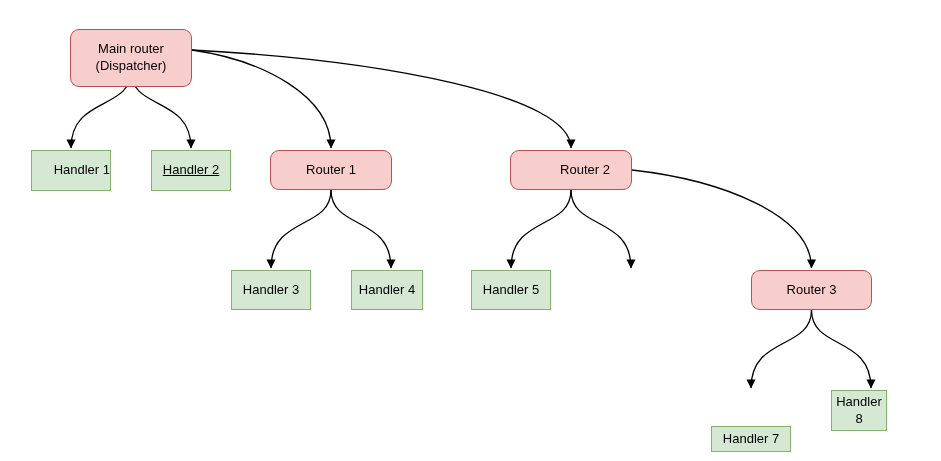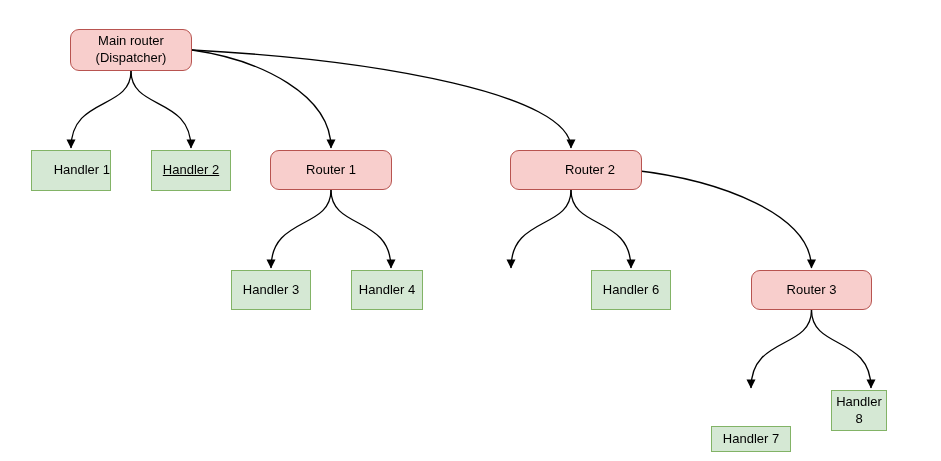--- a/index.html
+++ b/index.html
@@ -69,25 +69,25 @@
       <path d="M 192 50 C 381.5 60, 571 95, 571 148" class="edge" marker-end="url(#arrowhead)"></path>
       <path d="M 331 190 C 331 230, 271 215.6, 271 268" class="edge" marker-end="url(#arrowhead)"></path>
       <path d="M 331 190 C 331 230, 391 215.6, 391 268" class="edge" marker-end="url(#arrowhead)"></path>
       <path d="M 571 190 C 571 230, 511 215.6, 511 268" class="edge" marker-end="url(#arrowhead)"></path>
       <path d="M 571 190 C 571 230, 631 215.6, 631 268" class="edge" marker-end="url(#arrowhead)"></path>
       <path d="M 632 170 C 721.75 180, 811.5 215, 811.5 268" class="edge" marker-end="url(#arrowhead)"></path>
       <path d="M 811.5 310 C 811.5 350, 751 335.6, 751 388" class="edge" marker-end="url(#arrowhead)"></path>
       <path d="M 811.5 310 C 811.5 350, 871 335.6, 871 388" class="edge" marker-end="url(#arrowhead)"></path>
     </svg>
 
-<div class="node router" style="left: 70px; top: 29px; width: 122px; height: 42px;"><span>Main router
+<div class="node router" style="left: 70px; top: 29px; width: 122px; height: 58px;"><span>Main router
 (Dispatcher)</span></div>
     <div class="node handler" style="left: 31px; top: 150px; width: 80px; height: 41px; justify-content: flex-end;"><span>Handler 1</span></div>
     <div class="node handler" style="left: 151px; top: 150px; width: 80px; height: 41px; text-decoration: underline;"><span>Handler 2</span></div>
     <div class="node router" style="left: 270px; top: 150px; width: 122px; height: 40px;"><span>Router 1</span></div>
-    <div class="node router" style="left: 510px; top: 150px; width: 132px; height: 40px; padding-left: 28px;"><span>Router 2</span></div>
+    <div class="node router" style="left: 510px; top: 150px; width: 122px; height: 40px; padding-left: 28px;"><span>Router 2</span></div>
     <div class="node handler" style="left: 231px; top: 270px; width: 80px; height: 40px;"><span>Handler 3</span></div>
     <div class="node handler" style="left: 351px; top: 270px; width: 72px; height: 40px;"><span>Handler 4</span></div>
-    <div class="node handler" style="left: 591px; top: 270px; width: 80px; height: 40px;"><span>Handler 6</span></div>
+    <div class="node handler" style="left: 471px; top: 270px; width: 80px; height: 40px;"><span>Handler 5</span></div>
     <div class="node router" style="left: 751px; top: 270px; width: 121px; height: 40px;"><span>Router 3</span></div>
     <div class="node handler" style="left: 711px; top: 390px; width: 80px; height: 26px; margin-top: 36px;"><span>Handler 7</span></div>
     <div class="node handler" style="left: 831px; top: 390px; width: 56px; height: 41px;"><span>Handler 8</span></div>
   </div>
 
 </body></html>

